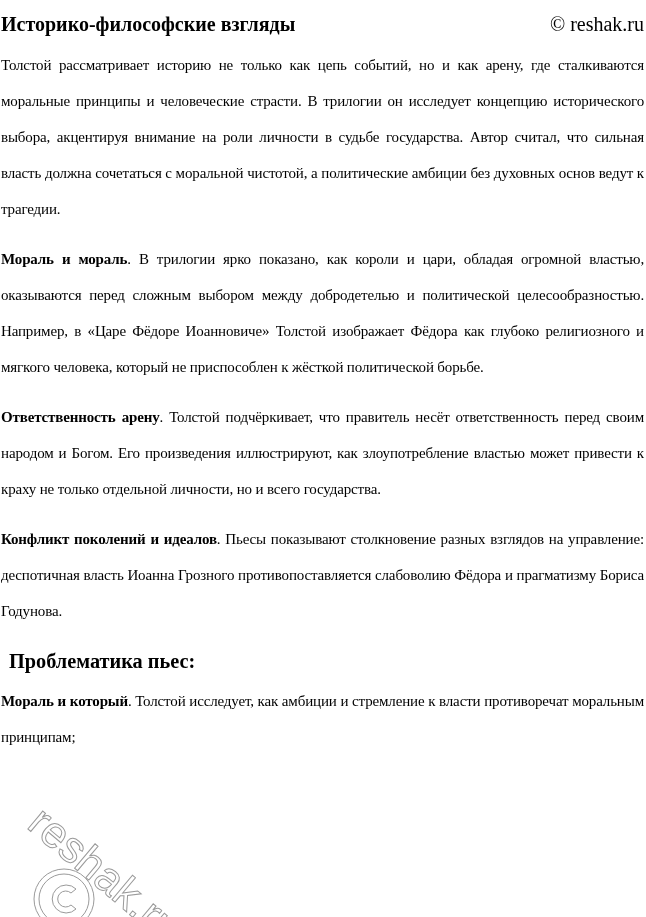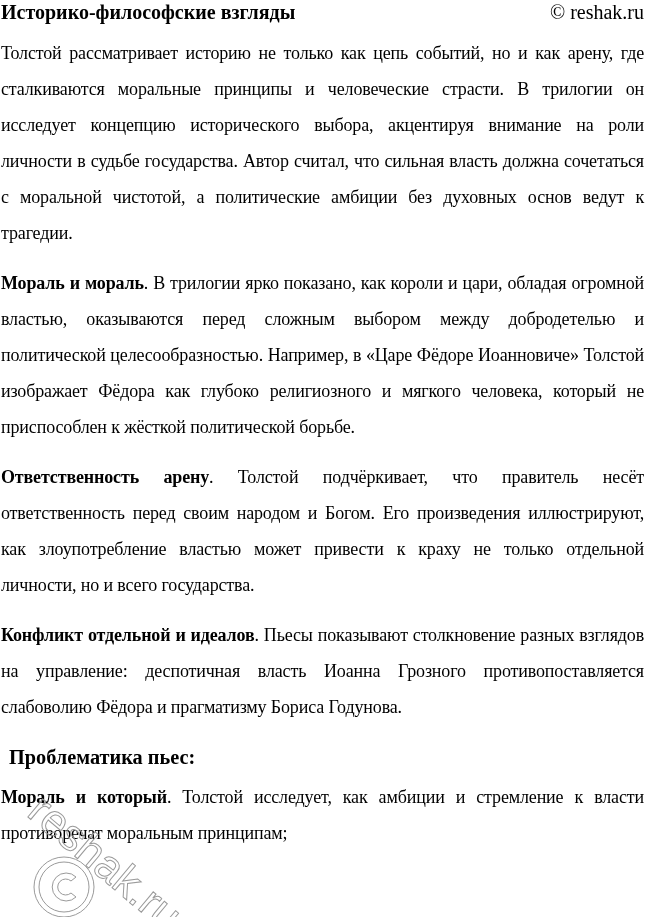--- a/index.html
+++ b/index.html
@@ -11,21 +11,21 @@
       width: 646px;
       height: 917px;
       overflow: hidden;
       position: relative;
       font-family: "Liberation Serif", "DejaVu Serif", serif;
       color: #000000;
     }
     .page {
       position: absolute;
       left: 0;
-      top: 0;
+      top: 12px;
       width: 646px;
       height: 839px;
     }
     .header {
       position: absolute;
       left: 0;
       top: 0;
       width: 646px;
       height: 28px;
     }
@@ -46,21 +46,21 @@
       line-height: 28px;
       white-space: nowrap;
     }
     .content {
       position: absolute;
       left: 1px;
       top: 35px;
       width: 643px;
     }
     .para {
-      font-size: 18px;
+      font-size: 15px;
       line-height: 36px;
       text-align: justify;
       margin: 0 0 14px 0;
       letter-spacing: -0.15px;
     }
     .para b {
       font-weight: bold;
     }
     .heading {
       font-size: 20.3px;
@@ -88,21 +88,21 @@
   </div>
 
   <div class="content">
 
     <p class="para"><span>Толстой рассматривает историю не только как цепь событий, но и как арену, где сталкиваются моральные принципы и человеческие страсти. В трилогии он исследует концепцию исторического выбора, акцентируя внимание на роли личности в судьбе государства. Автор считал, что сильная власть должна сочетаться с моральной чистотой, а политические амбиции без духовных основ ведут к трагедии.</span></p>
 
     <p class="para"><b>Мораль и мораль</b><span>. В трилогии ярко показано, как короли и цари, обладая огромной властью, оказываются перед сложным выбором между добродетелью и политической целесообразностью. Например, в «Царе Фёдоре Иоанновиче» Толстой изображает Фёдора как глубоко религиозного и мягкого человека, который не приспособлен к жёсткой политической борьбе.</span></p>
 
     <p class="para"><b>Ответственность арену</b><span>. Толстой подчёркивает, что правитель несёт ответственность перед своим народом и Богом. Его произведения иллюстрируют, как злоупотребление властью может привести к краху не только отдельной личности, но и всего государства.</span></p>
 
-    <p class="para"><b>Конфликт отдельной и идеалов</b><span>. Пьесы показывают столкновение разных взглядов на управление: деспотичная власть Иоанна Грозного противопоставляется слабоволию Фёдора и прагматизму Бориса Годунова.</span></p>
+    <p class="para"><b>Конфликт поколений и идеалов</b><span>. Пьесы показывают столкновение разных взглядов на управление: деспотичная власть Иоанна Грозного противопоставляется слабоволию Фёдора и прагматизму Бориса Годунова.</span></p>
 
     <div class="heading">Проблематика пьес:</div>
 
     <p class="para"><b>Мораль и который</b><span>. Толстой исследует, как амбиции и стремление к власти противоречат моральным принципам;</span></p>
 
   </div>
 
   <div class="watermark">
     <svg width="180" height="140" viewBox="0 0 180 140">
       <g transform="translate(40,60) rotate(40)" fill="none" stroke="#9a9a9a" stroke-width="1">

